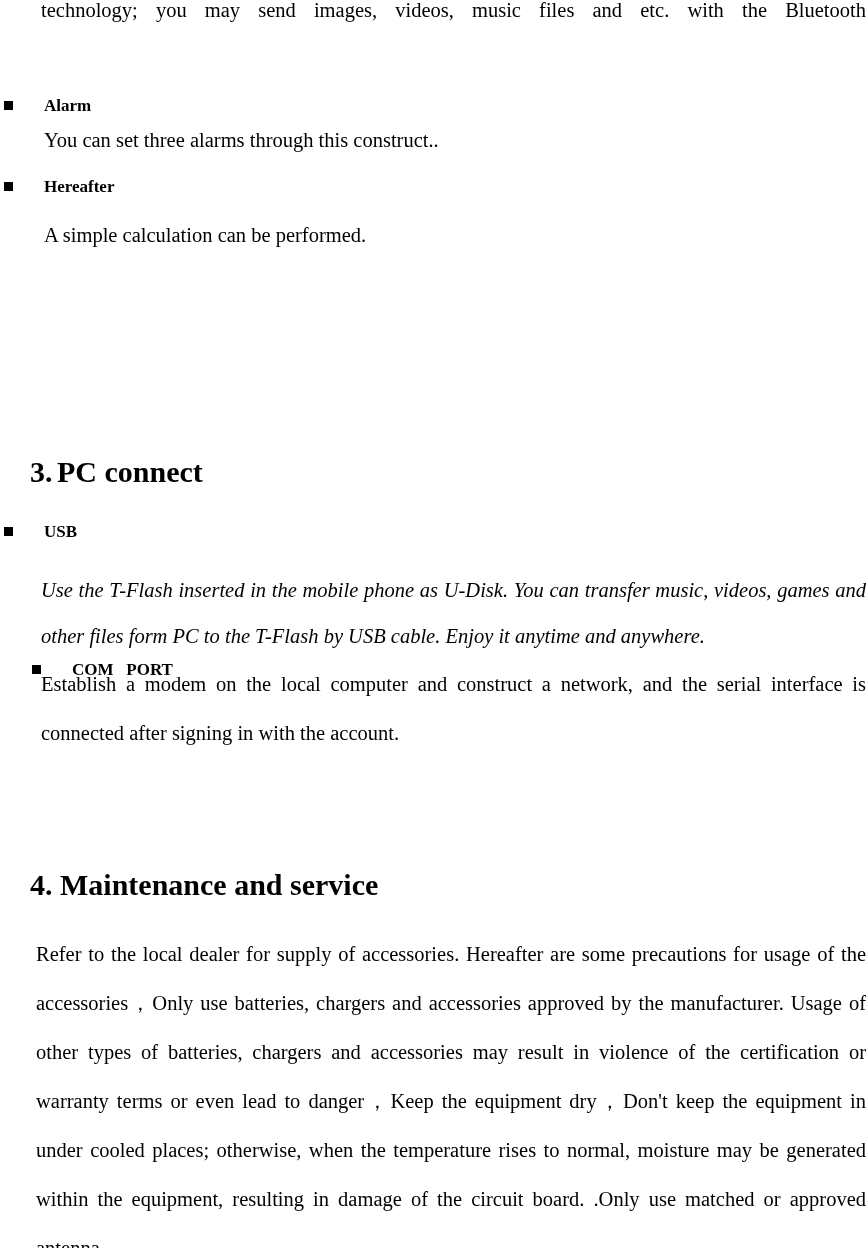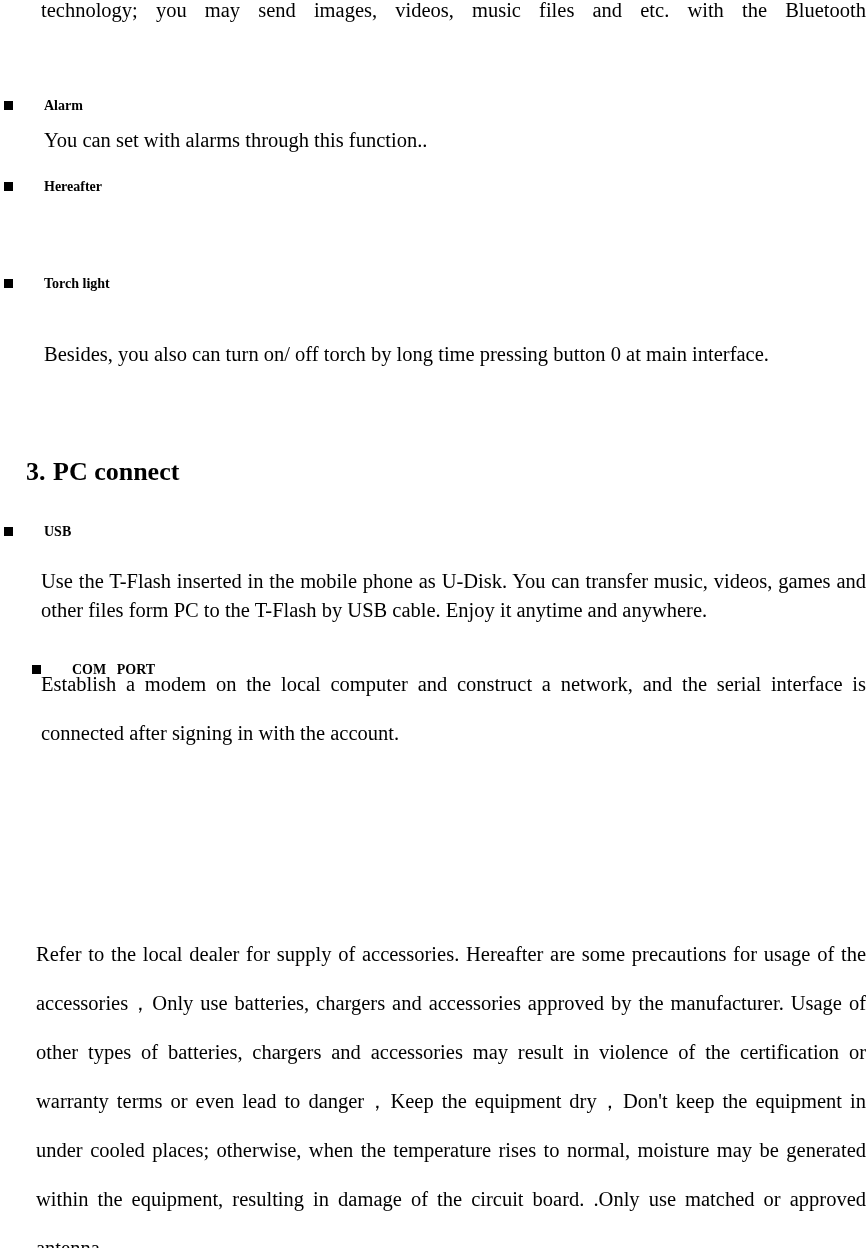--- a/index.html
+++ b/index.html
@@ -49,32 +49,32 @@
     left: 4px;
     top: 8px;
     width: 9px;
     height: 9px;
     background: #000000;
   }
   .bullet-label {
     position: absolute;
     left: 44px;
     top: 0;
-    font-size: 14px;
+    font-size: 17px;
     line-height: 26px;
     font-weight: bold;
     white-space: pre;
   }
 
   
   .heading {
     position: absolute;
     left: 0;
     font-weight: bold;
-    font-size: 26px;
+    font-size: 30px;
     line-height: 34px;
     white-space: pre;
   }
   .heading .num {
     display: inline-block;
   }
   .heading.h-tabbed .num {
     width: 27px;
   }
   .heading.h-tabbed .txt {
@@ -86,45 +86,44 @@
 
 <div class="page">
 
   <div class="para justify-all" style="left:41px; top:-2px; width:825px; line-height:24px;">technology; you may send images, videos, music files and etc. with the Bluetooth</div>
 
 
   <div class="bullet-row" style="top:93px;">
     <span class="bullet-mark"></span>
     <span class="bullet-label">Alarm</span>
   </div>
-  <div class="para noj" style="left:44px; top:128px; width:822px;">You can set with alarms through this function..</div>
+  <div class="para noj" style="left:44px; top:128px; width:822px;">You can set three alarms through this construct..</div>
 
   <div class="bullet-row" style="top:174px;">
     <span class="bullet-mark"></span>
     <span class="bullet-label">Hereafter</span>
   </div>
+  <div class="para noj" style="left:44px; top:223px; width:822px;">A simple calculation can be performed.</div>
 
-  <div class="bullet-row" style="top:271px;">
-    <span class="bullet-mark"></span>
-    <span class="bullet-label">Torch light</span>
-  </div>
-  <div class="para noj" style="left:44px; top:342px; width:822px;">Besides, you also can turn on/ off torch by long time pressing button 0 at main interface.</div>
 
   <div class="heading h-tabbed" style="top:421px;">
     <span class="num">3.</span><span class="txt">PC connect</span>
   </div>
 
   <div class="bullet-row" style="top:519px;">
     <span class="bullet-mark"></span>
     <span class="bullet-label">USB</span>
   </div>
-  <div class="para" style="left:41px; top:567px; width:825px; line-height:29px;">Use the T-Flash inserted in the mobile phone as U-Disk. You can transfer music, videos, games and other files form PC to the T-Flash by USB cable. Enjoy it anytime and anywhere.</div>
+  <div class="para" style="left:41px; top:567px; width:825px; line-height:46px;font-style:italic;">Use the T-Flash inserted in the mobile phone as U-Disk. You can transfer music, videos, games and other files form PC to the T-Flash by USB cable. Enjoy it anytime and anywhere.</div>
 
   <div class="bullet-row" style="top:657px;margin-left:28px;">
     <span class="bullet-mark"></span>
     <span class="bullet-label">COM   PORT</span>
   </div>
   <div class="para" style="left:41px; top:660px; width:825px; line-height:49px;">Establish a modem on the local computer and construct a network, and the serial interface is connected after signing in with the account.</div>
 
+  <div class="heading" style="top:834px;">
+    <span class="num">4.</span><span> </span><span class="txt">Maintenance and service</span>
+  </div>
 
   <div class="para" style="left:36px; top:930px; width:830px; line-height:49px;">Refer to the local dealer for supply of accessories. Hereafter are some precautions for usage of the accessories，Only use batteries, chargers and accessories approved by the manufacturer. Usage of other types of batteries, chargers and accessories may result in violence of the certification or warranty terms or even lead to danger，Keep the equipment dry，Don't keep the equipment in under cooled places; otherwise, when the temperature rises to normal, moisture may be generated within the equipment, resulting in damage of the circuit board. .Only use matched or approved antenna .</div>
 
 </div>
 
 </body></html>

